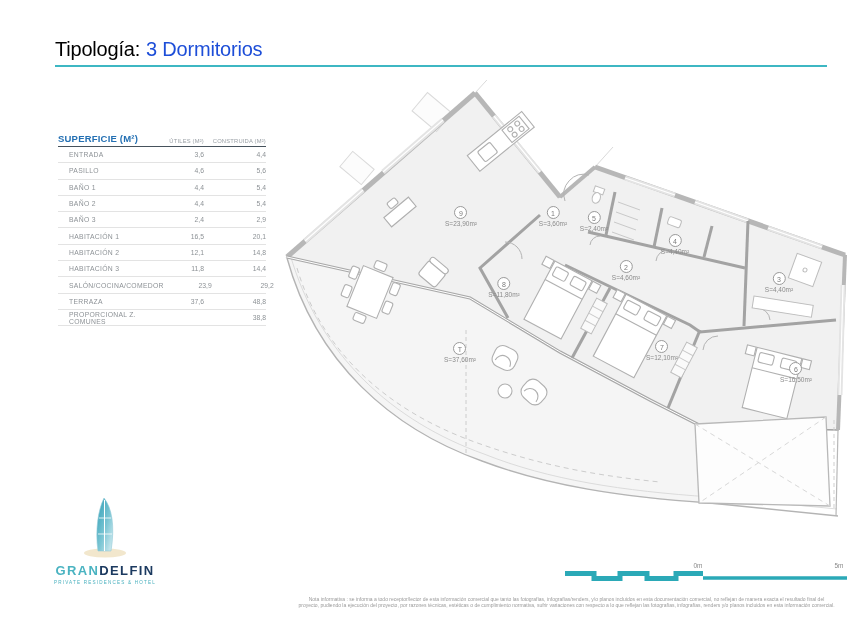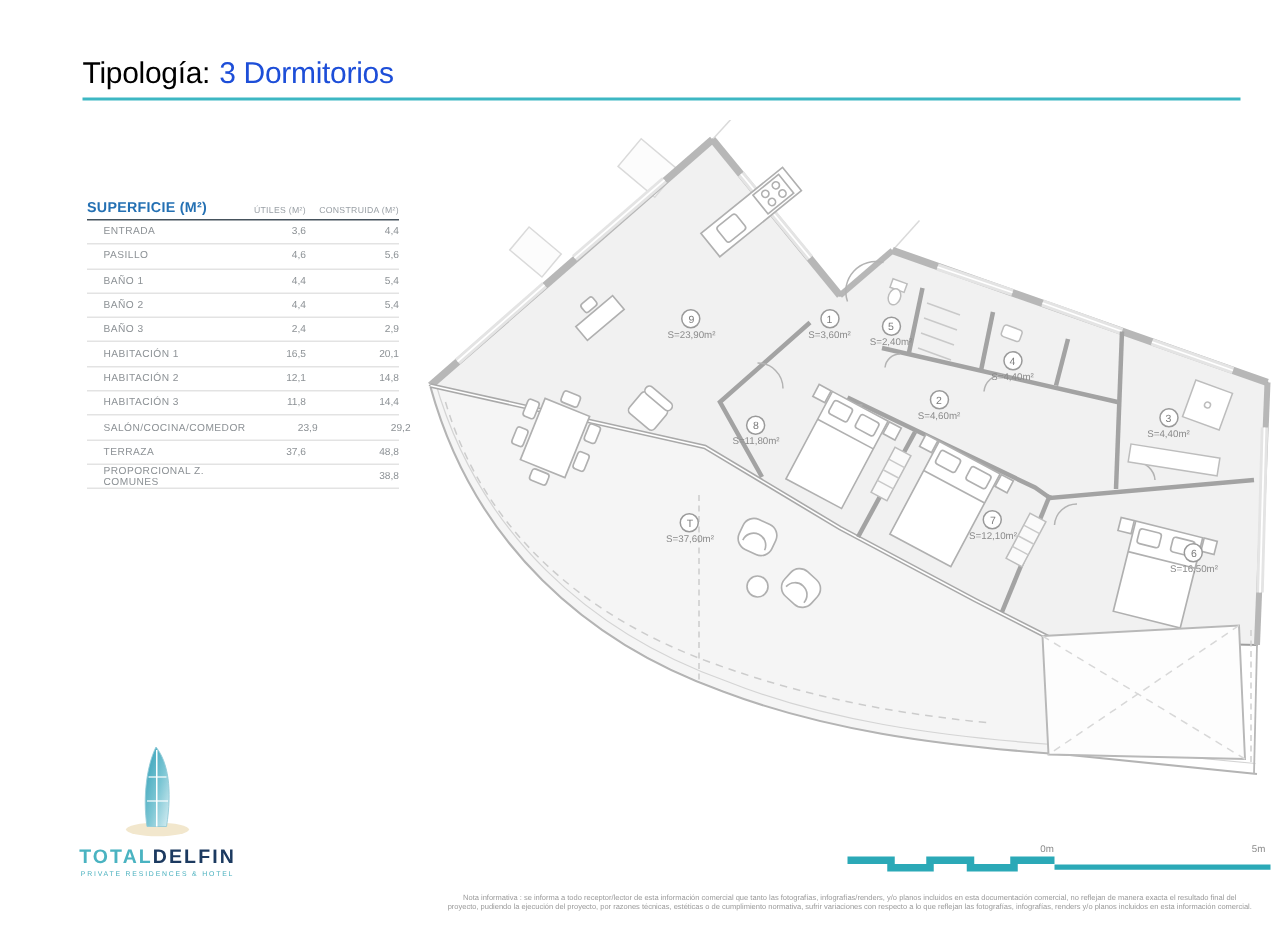--- a/index.html
+++ b/index.html
@@ -339,21 +339,21 @@
           <stop offset="0.55" stop-color="#7cc6d4"></stop>
           <stop offset="1" stop-color="#d8eef3"></stop>
       </linearGradient>
     </defs>
     <ellipse cx="23" cy="57" rx="21" ry="4.5" fill="#f2e7cd"></ellipse>
     <path d="M22,2 C30,12 33,30 29,55 L16,55 C13,35 16,14 22,2 Z" fill="url(#sailg)" stroke="#93cbd8" stroke-width="0.6"></path>
     <line x1="22.5" y1="4" x2="22.5" y2="55" stroke="#ffffff" stroke-width="1"></line>
     <line x1="17" y1="22" x2="29" y2="22" stroke="#ffffff" stroke-width="0.8"></line>
     <line x1="16" y1="38" x2="30" y2="38" stroke="#ffffff" stroke-width="0.8"></line>
   </svg>
-  <div class="logo-name"><span class="p1">TOTAL</span><span class="p2">DELFIN</span></div>
+  <div class="logo-name"><span class="p1">GRAN</span><span class="p2">DELFIN</span></div>
   <div class="logo-tagline">PRIVATE RESIDENCES &amp; HOTEL</div>
 </div>
 
 <svg class="scalebar" width="287" height="28" viewBox="0 0 287 28">
   <text x="135" y="10" font-size="6.5" fill="#8a8a8a" text-anchor="middle" font-family="Liberation Sans, sans-serif">0m</text>
   <text x="276" y="10" font-size="6.5" fill="#8a8a8a" text-anchor="middle" font-family="Liberation Sans, sans-serif">5m</text>
   <path d="M2,15.5 H31 V20.5 H57 V15.5 H84 V20.5 H113 V15.5 H140" fill="none" stroke="#2ba9b7" stroke-width="5"></path>
   <line x1="140" y1="20" x2="284" y2="20" stroke="#2ba9b7" stroke-width="3.5"></line>
 </svg>
 

